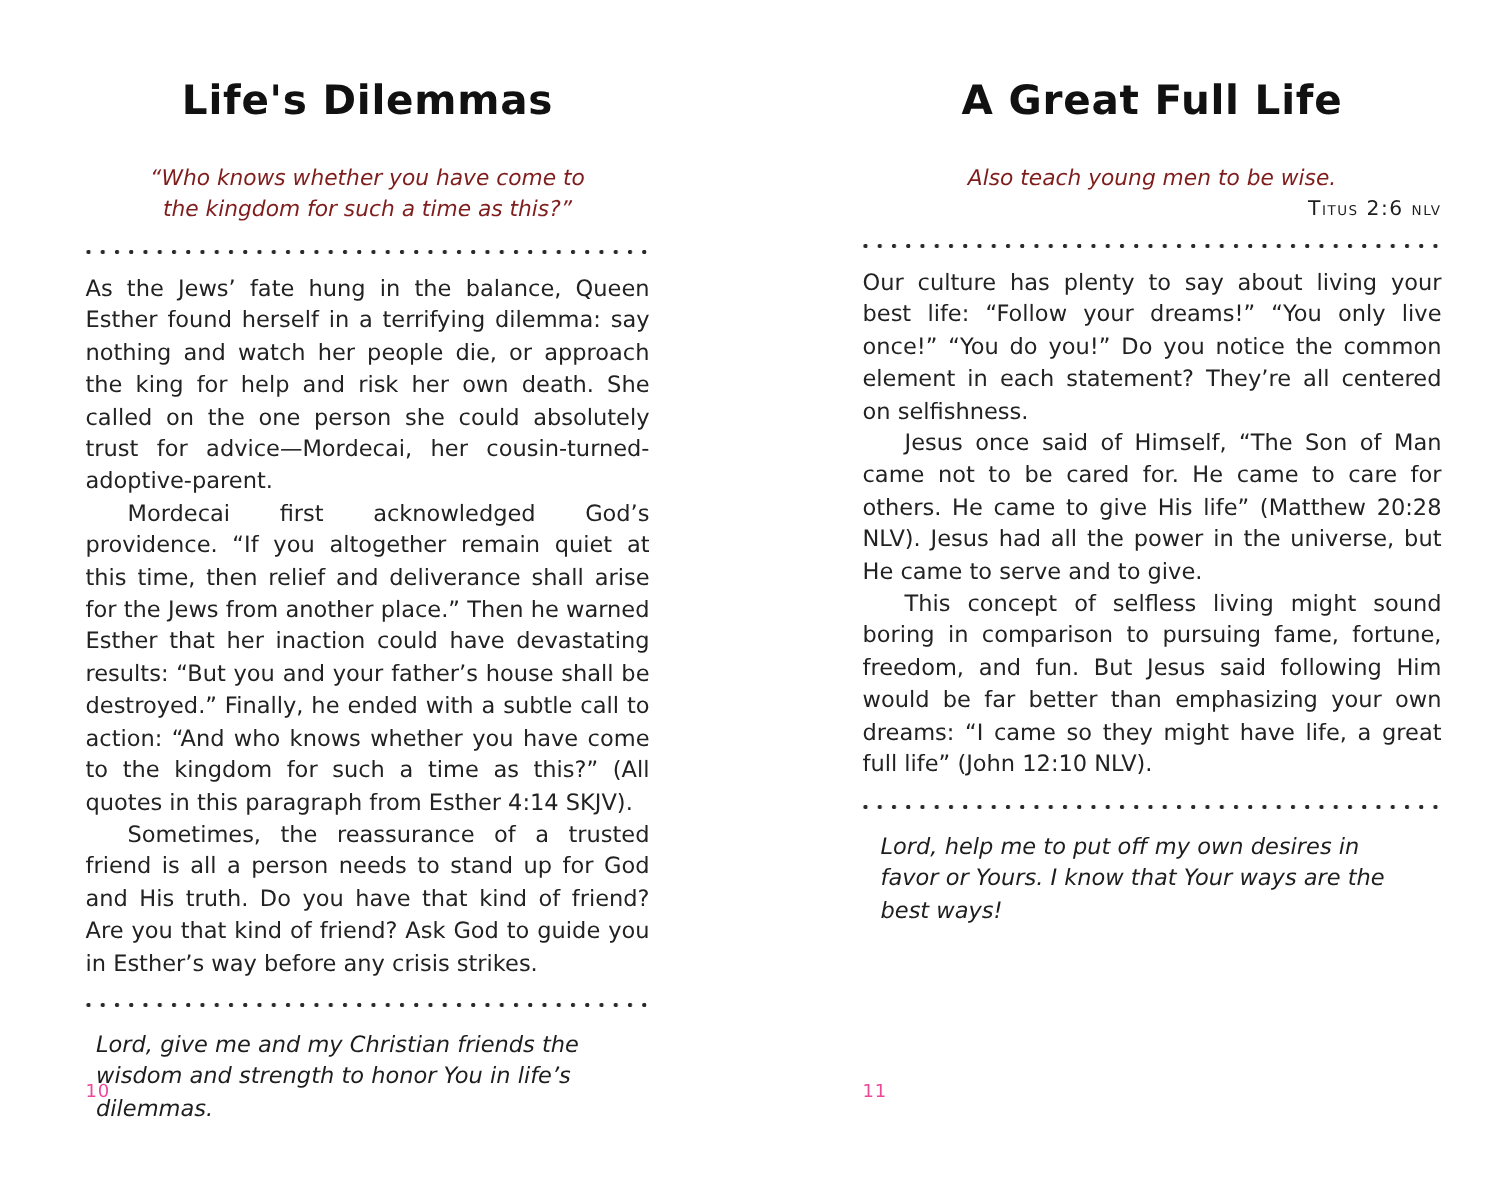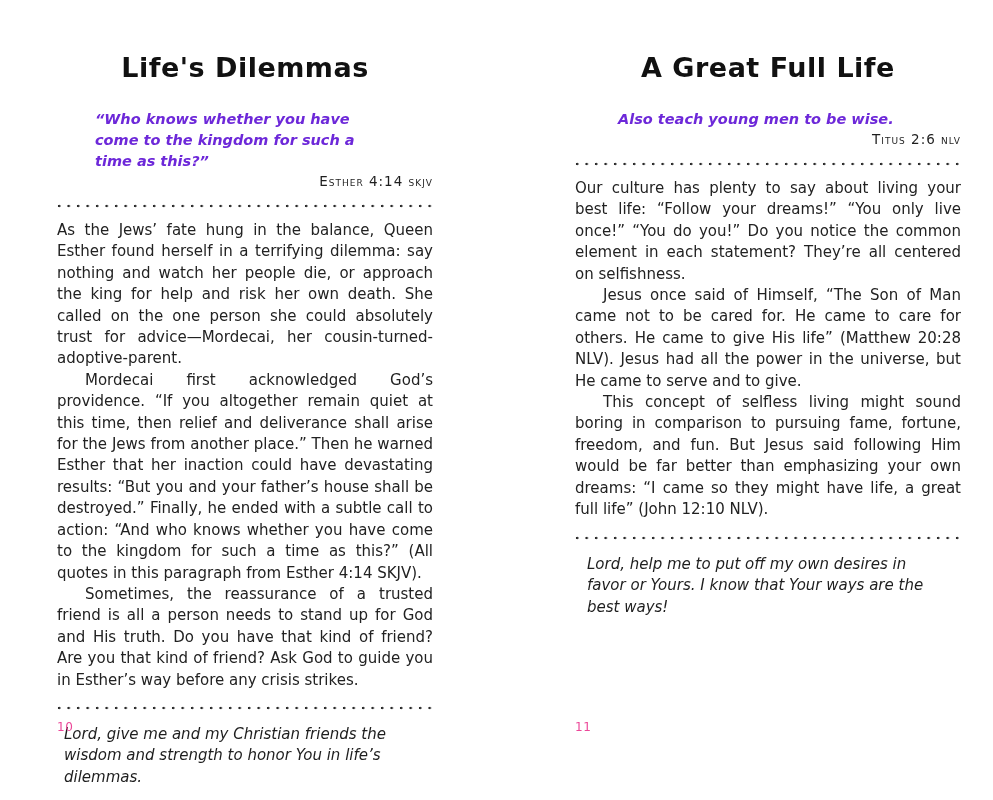--- a/index.html
+++ b/index.html
@@ -32,22 +32,22 @@
     font-weight: bold;
     letter-spacing: 0.5px;
     color: #111111;
   }
   .quote {
     margin: 25px auto 0 auto;
     max-width: 300px;
     font-style: italic;
     font-size: 14.5px;
     line-height: 21px;
-    color: #6d28d9;
-    font-weight: bold;
+    text-align: center;
+    color: #7f1d1d;
   }
   .ref {
     margin-top: 1px;
     text-align: right;
     font-variant: small-caps;
     font-size: 13.5px;
     letter-spacing: 1px;
     color: #1e1e1e;
   }
   .dots {
@@ -87,21 +87,20 @@
   }
 </style>
 </head>
 <body>
 
 <div id="spread">
 
   <div class="page left">
     <h1 class="title">Life's Dilemmas</h1>
     <div class="quote">“Who knows whether you have come to the kingdom for such a time as this?”</div>
-    <div class="ref">Esther 4:14 skjv</div>
     <div class="dots"></div>
     <div class="body">
       <p>As the Jews’ fate hung in the balance, Queen Esther found herself in a terrifying dilemma: say nothing and watch her people die, or approach the king for help and risk her own death. She called on the one person she could absolutely trust for advice—Mordecai, her cousin-turned-adoptive-parent.</p>
       <p>Mordecai first acknowledged God’s providence. “If you altogether remain quiet at this time, then relief and deliverance shall arise for the Jews from another place.” Then he warned Esther that her inaction could have devastating results: “But you and your father’s house shall be destroyed.” Finally, he ended with a subtle call to action: “And who knows whether you have come to the kingdom for such a time as this?” (All quotes in this paragraph from Esther 4:14 SKJV).</p>
       <p>Sometimes, the reassurance of a trusted friend is all a person needs to stand up for God and His truth. Do you have that kind of friend? Are you that kind of friend? Ask God to guide you in Esther’s way before any crisis strikes.</p>
     </div>
     <div class="dots"></div>
     <div class="prayer">Lord, give me and my Christian friends the wisdom and strength to honor You in life’s dilemmas.</div>
     <div class="pagenum">10</div>
   </div>

